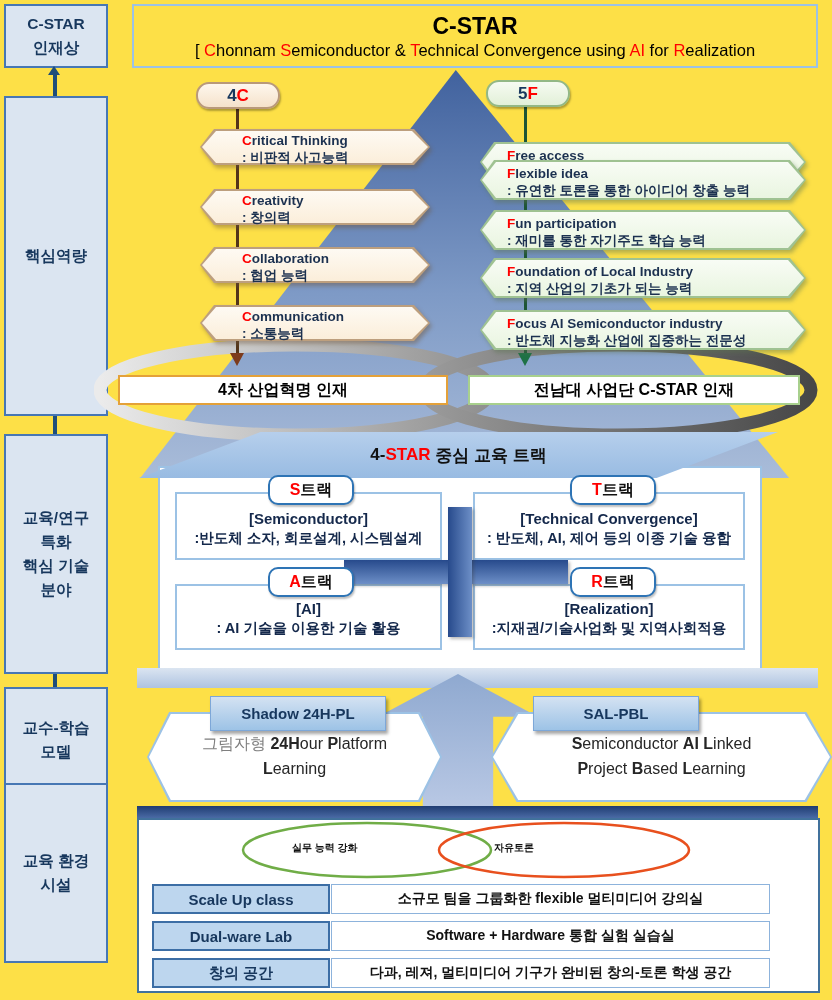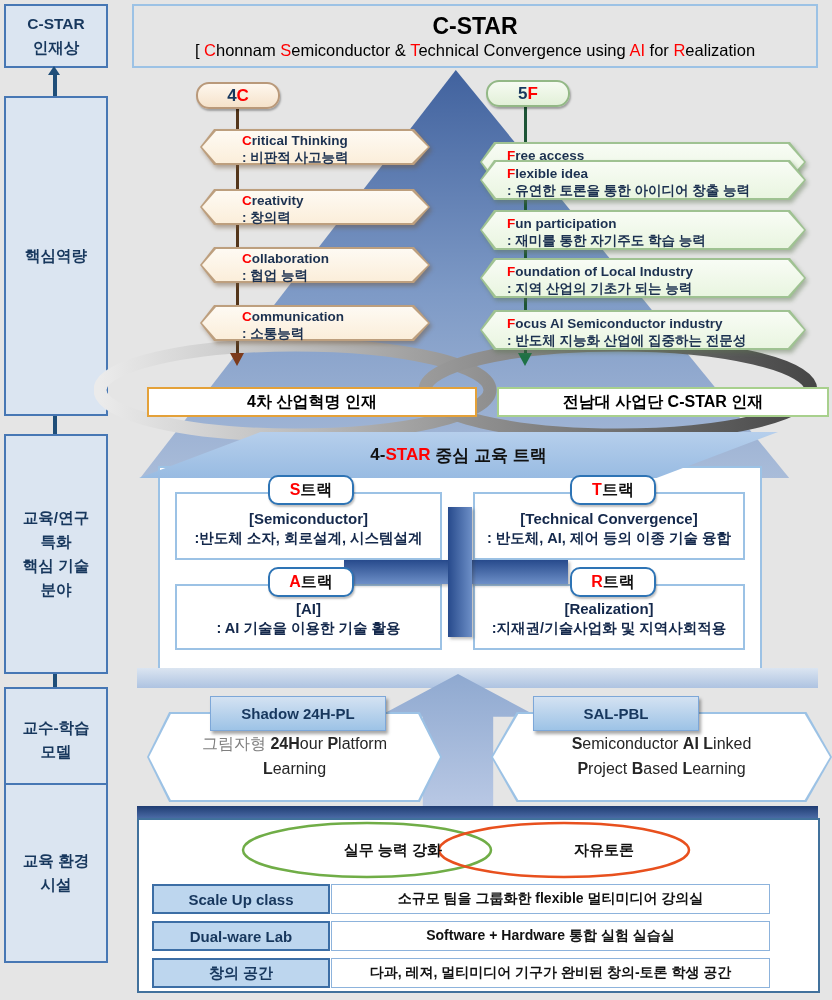--- a/index.html
+++ b/index.html
@@ -1,16 +1,16 @@
 <!DOCTYPE html>
 <html><head>
 <meta charset="utf-8">
 <style>
   html,body{margin:0;padding:0;background:#fff;}
-  .stage{position:relative;width:832px;height:1000px;background:#e5e5e5;overflow:hidden;
+  .stage{position:relative;width:832px;height:1000px;background:#fde047;overflow:hidden;
          font-family:"Liberation Sans",sans-serif;}
   .abs{position:absolute;}
 
   
   .sb-box{position:absolute;left:4px;width:104px;background:#dbe5f1;border:2px solid #4777b4;
           box-sizing:border-box;display:flex;flex-direction:column;justify-content:center;align-items:center;
           font-size:15.5px;font-weight:700;color:#17375d;line-height:1.55;text-align:center;}
   .sb-conn{position:absolute;left:53px;width:4px;background:#1f4e79;}
 
   
@@ -44,22 +44,22 @@
   .greenish{filter:drop-shadow(2px 3px 2px rgba(90,115,80,.45));}
   .cream .rb-border{background:#bd9f7e;}
   .cream .rb-fill{background:linear-gradient(180deg,#fefaf3,#fbeeda);}
   .greenish .rb-border{background:#9fc292;}
   .greenish .rb-fill{background:linear-gradient(180deg,#f8fcf5,#e9f5e0);}
   .rb-txt{position:absolute;top:3px;font-size:13.5px;font-weight:700;color:#1c3150;line-height:1.28;white-space:nowrap;}
   .cream .rb-txt{left:42px;}
   .greenish .rb-txt{left:27px;top:5px;}
 
   
-  .talent-box{position:absolute;top:387px;height:30px;background:#fff;box-sizing:border-box;
-              display:flex;align-items:center;justify-content:center;font-size:16px;font-weight:700;color:#000;margin-left:29px;}
+  .talent-box{position:absolute;top:375px;height:30px;background:#fff;box-sizing:border-box;
+              display:flex;align-items:center;justify-content:center;font-size:16px;font-weight:700;color:#000;}
 
   
   .star-band{position:absolute;left:139px;top:432px;width:639px;height:46px;
              clip-path:polygon(19% 0,100% 0,81% 100%,0 100%);
              background:linear-gradient(180deg,#b6cfec,#98bbe2);
              display:flex;align-items:center;justify-content:center;
              font-size:17px;font-weight:700;color:#111;}
 
   
   .tracks-outer{position:absolute;left:158px;top:466px;width:604px;height:204px;background:#fff;
@@ -95,21 +95,21 @@
   .hex-txt .b{font-weight:700;}
   .hex-txt .grey{color:#7f7f7f;}
   .mdl-header{position:absolute;top:696px;height:35px;box-sizing:border-box;
               background:linear-gradient(180deg,#d4e2f2,#9dc3e6);border:1.5px solid #7da7d8;
               display:flex;align-items:center;justify-content:center;font-size:15px;font-weight:700;color:#17375d;
               box-shadow:2px 3px 3px rgba(0,0,0,.35);}
 
   
   .env-outer{position:absolute;left:137px;top:818px;width:683px;height:175px;background:#fff;
              border:2px solid #41719c;box-sizing:border-box;}
-  .venn-label{position:absolute;font-size:15px;font-weight:700;color:#111;text-align:right;}
+  .venn-label{position:absolute;font-size:10px;font-weight:700;color:#111;text-align:left;}
   .row-label{position:absolute;left:152px;width:178px;height:30px;background:#bdd6ee;border:2px solid #3c6ea5;
              box-sizing:border-box;display:flex;align-items:center;justify-content:center;
              font-size:15px;font-weight:700;color:#17375d;}
   .row-value{position:absolute;left:331px;width:439px;height:30px;background:#fff;border:1.5px solid #8db3dc;
              box-sizing:border-box;display:flex;align-items:center;justify-content:center;
              font-size:14px;font-weight:700;color:#111;white-space:nowrap;}
 </style>
 </head>
 <body>
 

